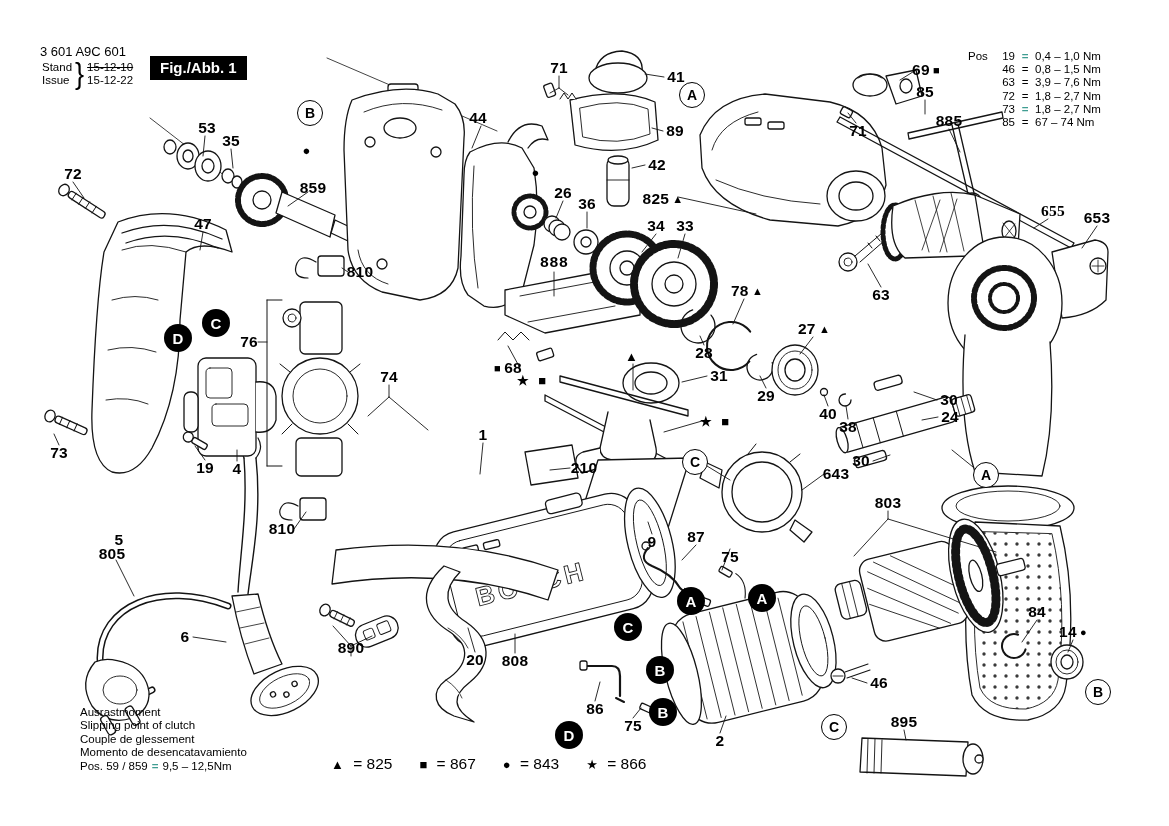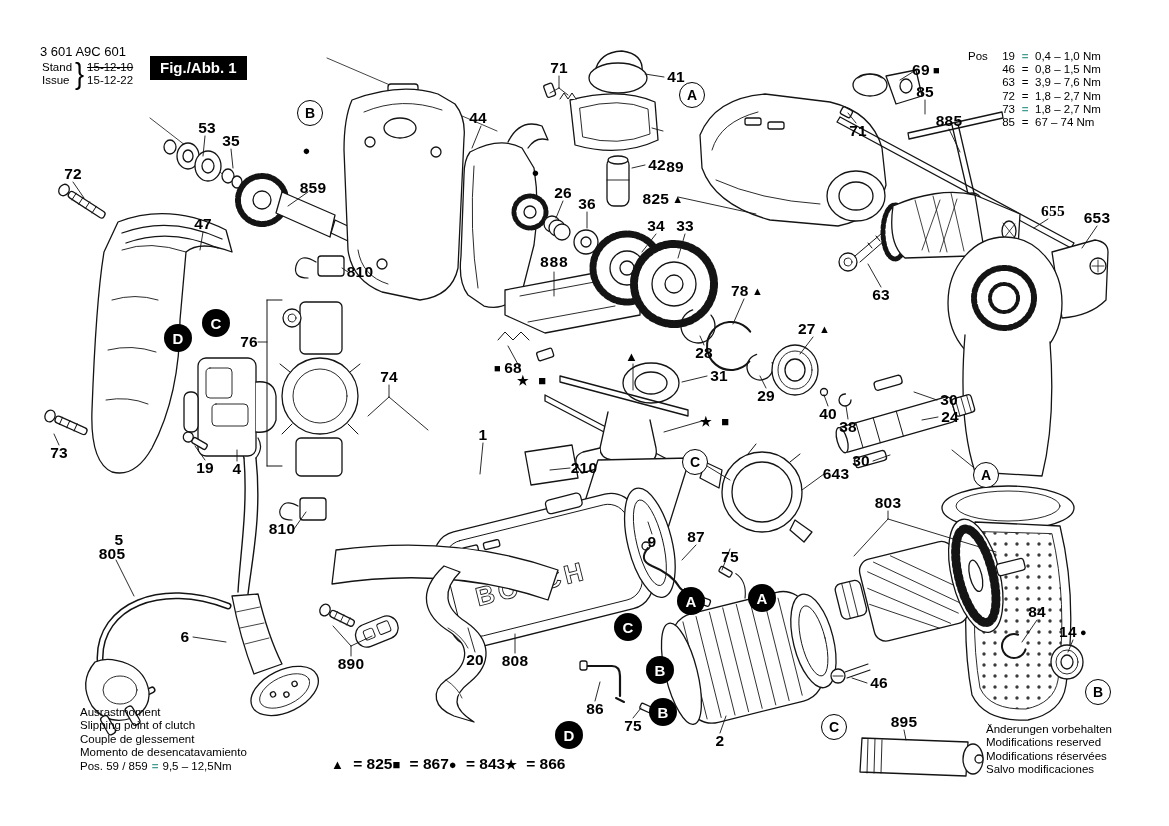--- a/index.html
+++ b/index.html
@@ -24,22 +24,22 @@
           font-size:15px;padding:3px 10px 4px;}
   .torque{position:absolute;left:968px;top:50px;font-size:11.5px;line-height:13.2px;}
   .trow{display:flex;}
   .tposlbl{width:27px;}
   .tpos{width:20px;text-align:right;}
   .teq{width:20px;text-align:center;}
   .teq.teal{color:var(--teal,#3f9d92);font-weight:bold;}
   .clutch{position:absolute;left:80px;top:706px;font-size:11.5px;line-height:13.4px;}
   .clutch .teal{color:var(--teal,#3f9d92);font-weight:bold;padding:0 4px;}
   .mods{position:absolute;left:986px;top:723px;font-size:11.5px;line-height:13.4px;}
-  .legend{position:absolute;left:331px;top:755px;display:flex;
-          font-size:15.5px;font-weight:bold;}
+  .legend{position:absolute;left:331px;top:755px;display:flex;gap:27px;
+          font-size:15.5px;font-weight:normal;}
   .legend .lsym{font-size:13px;margin-right:5px;}
 </style>
 </head>
 <body>
 
 <div id="page">
 
   <svg id="art-svg" width="1169" height="826" viewBox="0 0 1169 826">
     <defs>
       <pattern id="dotp" width="11" height="11" patternUnits="userSpaceOnUse">
@@ -478,44 +478,38 @@
         <div>Ausrastmoment</div>
         <div>Slipping point of clutch</div>
         <div>Couple de glessement</div>
         <div>Momento de desencatavamiento</div>
       </div>
     <div>
       <span>Pos.  59 / 859</span><span class="teal">=</span><span>9,5  –  12,5Nm</span>
     </div>
   </div>
 
-  <div class="mods">
-      <div>Änderungen vorbehalten</div>
-      <div>Modifications reserved</div>
-      <div>Modifications réservées</div>
-      <div>Salvo modificaciones</div>
-    </div>
 
   <div class="legend">
       <span><span class="lsym">▲</span><span> = </span><span>825</span></span>
       <span><span class="lsym">■</span><span> = </span><span>867</span></span>
       <span><span class="lsym">●</span><span> = </span><span>843</span></span>
       <span><span class="lsym">★</span><span> = </span><span>866</span></span>
     </div>
 
   <div id="label-layer">
       <div class="plabel" style="left: 73px; top: 174px;">72</div>
       <div class="plabel" style="left: 207px; top: 128px;">53</div>
       <div class="plabel" style="left: 231px; top: 141px;">35</div>
       <div class="plabel" style="left: 203px; top: 224px;">47</div>
       <div class="plabel" style="left: 313px; top: 188px;">859</div>
       <div class="plabel" style="left: 478px; top: 118px;">44</div>
       <div class="plabel" style="left: 559px; top: 68px;">71</div>
       <div class="plabel" style="left: 676px; top: 77px;">41</div>
-      <div class="plabel" style="left: 675px; top: 131px; margin-top: 36px;">89</div>
+      <div class="plabel" style="left: 675px; top: 131px;">89</div>
       <div class="plabel" style="left: 657px; top: 165px;">42</div>
       <div class="plabel" style="left: 663px; top: 199px; text-align: center;">825<span class="suf"> ▲</span></div>
       <div class="plabel" style="left: 563px; top: 193px;">26</div>
       <div class="plabel" style="left: 587px; top: 204px;">36</div>
       <div class="plabel" style="left: 656px; top: 226px;">34</div>
       <div class="plabel" style="left: 685px; top: 226px;">33</div>
       <div class="plabel" style="left: 554px; top: 264px; font-family: Liberation Mono, monospace;">888</div>
       <div class="plabel" style="left: 747px; top: 291px;">78<span class="suf"> ▲</span></div>
       <div class="plabel" style="left: 814px; top: 329px;">27<span class="suf"> ▲</span></div>
       <div class="plabel" style="left: 704px; top: 353px;">28</div>
@@ -539,21 +533,21 @@
       <div class="plabel" style="left: 389px; top: 377px;">74</div>
       <div class="plabel" style="left: 360px; top: 272px;">810</div>
       <div class="plabel" style="left: 282px; top: 529px;">810</div>
       <div class="plabel" style="left: 508px; top: 368px;"><span class="pre">■ </span>68</div>
       <div class="plabel" style="left: 205px; top: 468px;">19</div>
       <div class="plabel" style="left: 237px; top: 469px;">4</div>
       <div class="plabel" style="left: 59px; top: 453px;">73</div>
       <div class="plabel" style="left: 119px; top: 540px;">5</div>
       <div class="plabel" style="left: 112px; top: 554px;">805</div>
       <div class="plabel" style="left: 185px; top: 637px;">6</div>
-      <div class="plabel" style="left: 351px; top: 664px;">890</div>
+      <div class="plabel" style="left: 351px; top: 648px;">890</div>
       <div class="plabel" style="left: 483px; top: 435px;">1</div>
       <div class="plabel" style="left: 584px; top: 468px;">210</div>
       <div class="plabel" style="left: 652px; top: 542px;">9</div>
       <div class="plabel" style="left: 475px; top: 660px;">20</div>
       <div class="plabel" style="left: 515px; top: 661px;">808</div>
       <div class="plabel" style="left: 595px; top: 709px;">86</div>
       <div class="plabel" style="left: 633px; top: 726px;">75</div>
       <div class="plabel" style="left: 696px; top: 537px;">87</div>
       <div class="plabel" style="left: 730px; top: 557px;">75</div>
       <div class="plabel" style="left: 720px; top: 741px;">2</div>

